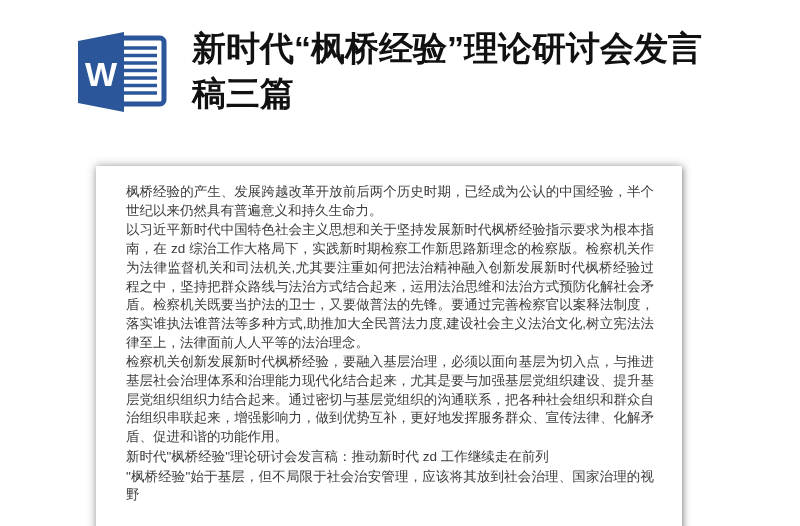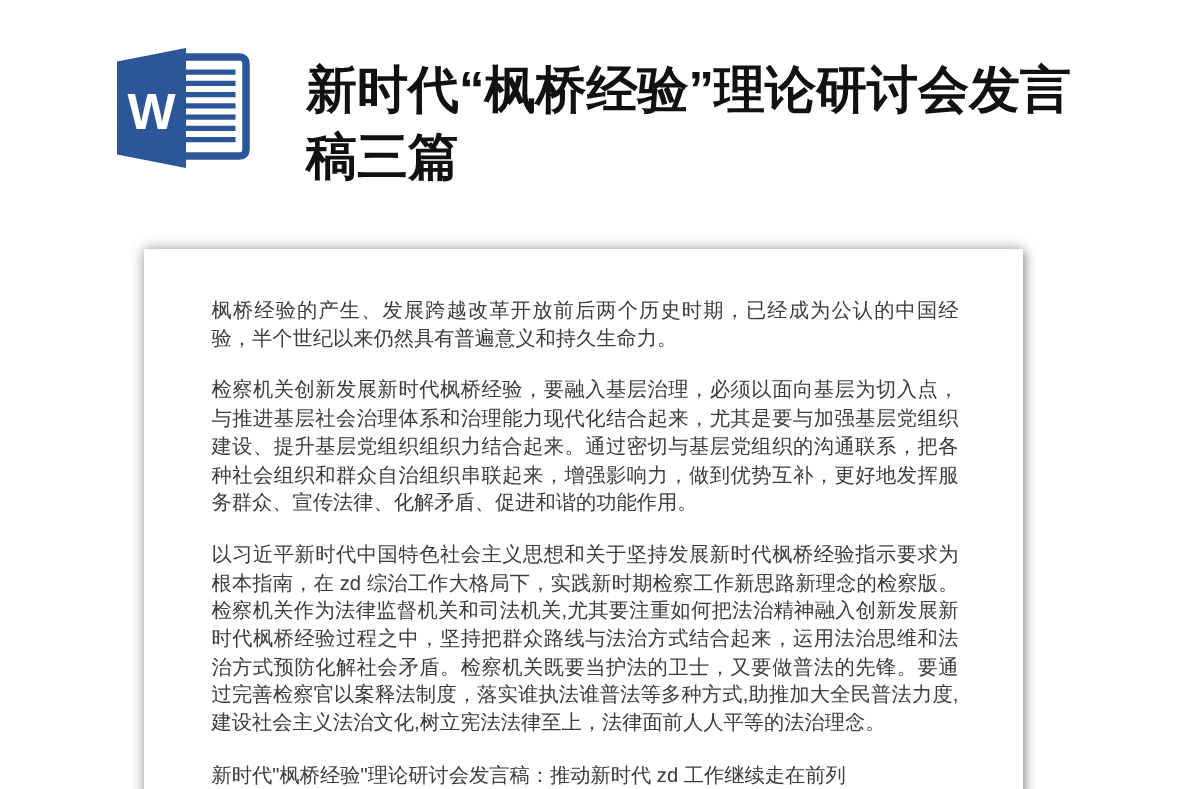--- a/index.html
+++ b/index.html
@@ -22,21 +22,21 @@
     left: 76px;
     top: 30px;
     width: 92px;
     height: 84px;
   }
   .doc-title {
     position: absolute;
     left: 192px;
     top: 26px;
     width: 524px;
-    margin: 12px;
+    margin: 0;
     font-size: 34px;
     line-height: 45px;
     font-weight: 700;
     color: #111111;
     word-break: break-all;
   }
   .paper {
     position: absolute;
     left: 96px;
     top: 166px;
@@ -47,21 +47,21 @@
     padding: 16px 27px 0 29px;
     box-sizing: border-box;
   }
   .doc-body {
     font-size: 13.5px;
     line-height: 18.7px;
     color: #3c3c3c;
     text-align: justify;
     word-break: break-all;
   }
-  .doc-paragraph { margin: 16px; }
+  .doc-paragraph { margin: 1px; }
 </style>
 </head>
 <body>
 
 <header class="doc-header">
   <span class="word-icon">
     <svg viewBox="0 0 92 84" width="92" height="84">
       <rect x="28" y="8" width="60" height="66" rx="4" fill="#ffffff" stroke="#2b579a" stroke-width="5"></rect>
       <g stroke="#2b579a" stroke-width="3.5">
         <line x1="37" y1="18" x2="81" y2="18"></line>
@@ -75,18 +75,18 @@
       <polygon points="2,11 48,2 48,82 2,73" fill="#2b579a"></polygon>
       <text x="25" y="56" text-anchor="middle" font-size="34" font-weight="bold" fill="#ffffff" font-family="Liberation Sans, sans-serif">W</text>
     </svg>
   </span>
   <h1 class="doc-title">新时代“枫桥经验”理论研讨会发言稿三篇</h1>
 </header>
 
 <main class="paper">
   <div class="doc-body">
       <p class="doc-paragraph">枫桥经验的产生、发展跨越改革开放前后两个历史时期，已经成为公认的中国经验，半个世纪以来仍然具有普遍意义和持久生命力。</p>
+      <p class="doc-paragraph">以习近平新时代中国特色社会主义思想和关于坚持发展新时代枫桥经验指示要求为根本指南，在 zd 综治工作大格局下，实践新时期检察工作新思路新理念的检察版。检察机关作为法律监督机关和司法机关,尤其要注重如何把法治精神融入创新发展新时代枫桥经验过程之中，坚持把群众路线与法治方式结合起来，运用法治思维和法治方式预防化解社会矛盾。检察机关既要当护法的卫士，又要做普法的先锋。要通过完善检察官以案释法制度，落实谁执法谁普法等多种方式,助推加大全民普法力度,建设社会主义法治文化,树立宪法法律至上，法律面前人人平等的法治理念。</p>
       <p class="doc-paragraph">检察机关创新发展新时代枫桥经验，要融入基层治理，必须以面向基层为切入点，与推进基层社会治理体系和治理能力现代化结合起来，尤其是要与加强基层党组织建设、提升基层党组织组织力结合起来。通过密切与基层党组织的沟通联系，把各种社会组织和群众自治组织串联起来，增强影响力，做到优势互补，更好地发挥服务群众、宣传法律、化解矛盾、促进和谐的功能作用。</p>
-      <p class="doc-paragraph">以习近平新时代中国特色社会主义思想和关于坚持发展新时代枫桥经验指示要求为根本指南，在 zd 综治工作大格局下，实践新时期检察工作新思路新理念的检察版。检察机关作为法律监督机关和司法机关,尤其要注重如何把法治精神融入创新发展新时代枫桥经验过程之中，坚持把群众路线与法治方式结合起来，运用法治思维和法治方式预防化解社会矛盾。检察机关既要当护法的卫士，又要做普法的先锋。要通过完善检察官以案释法制度，落实谁执法谁普法等多种方式,助推加大全民普法力度,建设社会主义法治文化,树立宪法法律至上，法律面前人人平等的法治理念。</p>
       <p class="doc-paragraph">新时代"枫桥经验"理论研讨会发言稿：推动新时代 zd 工作继续走在前列</p>
       <p class="doc-paragraph">"枫桥经验"始于基层，但不局限于社会治安管理，应该将其放到社会治理、国家治理的视野</p>
     </div>
 </main>
 
 </body></html>

